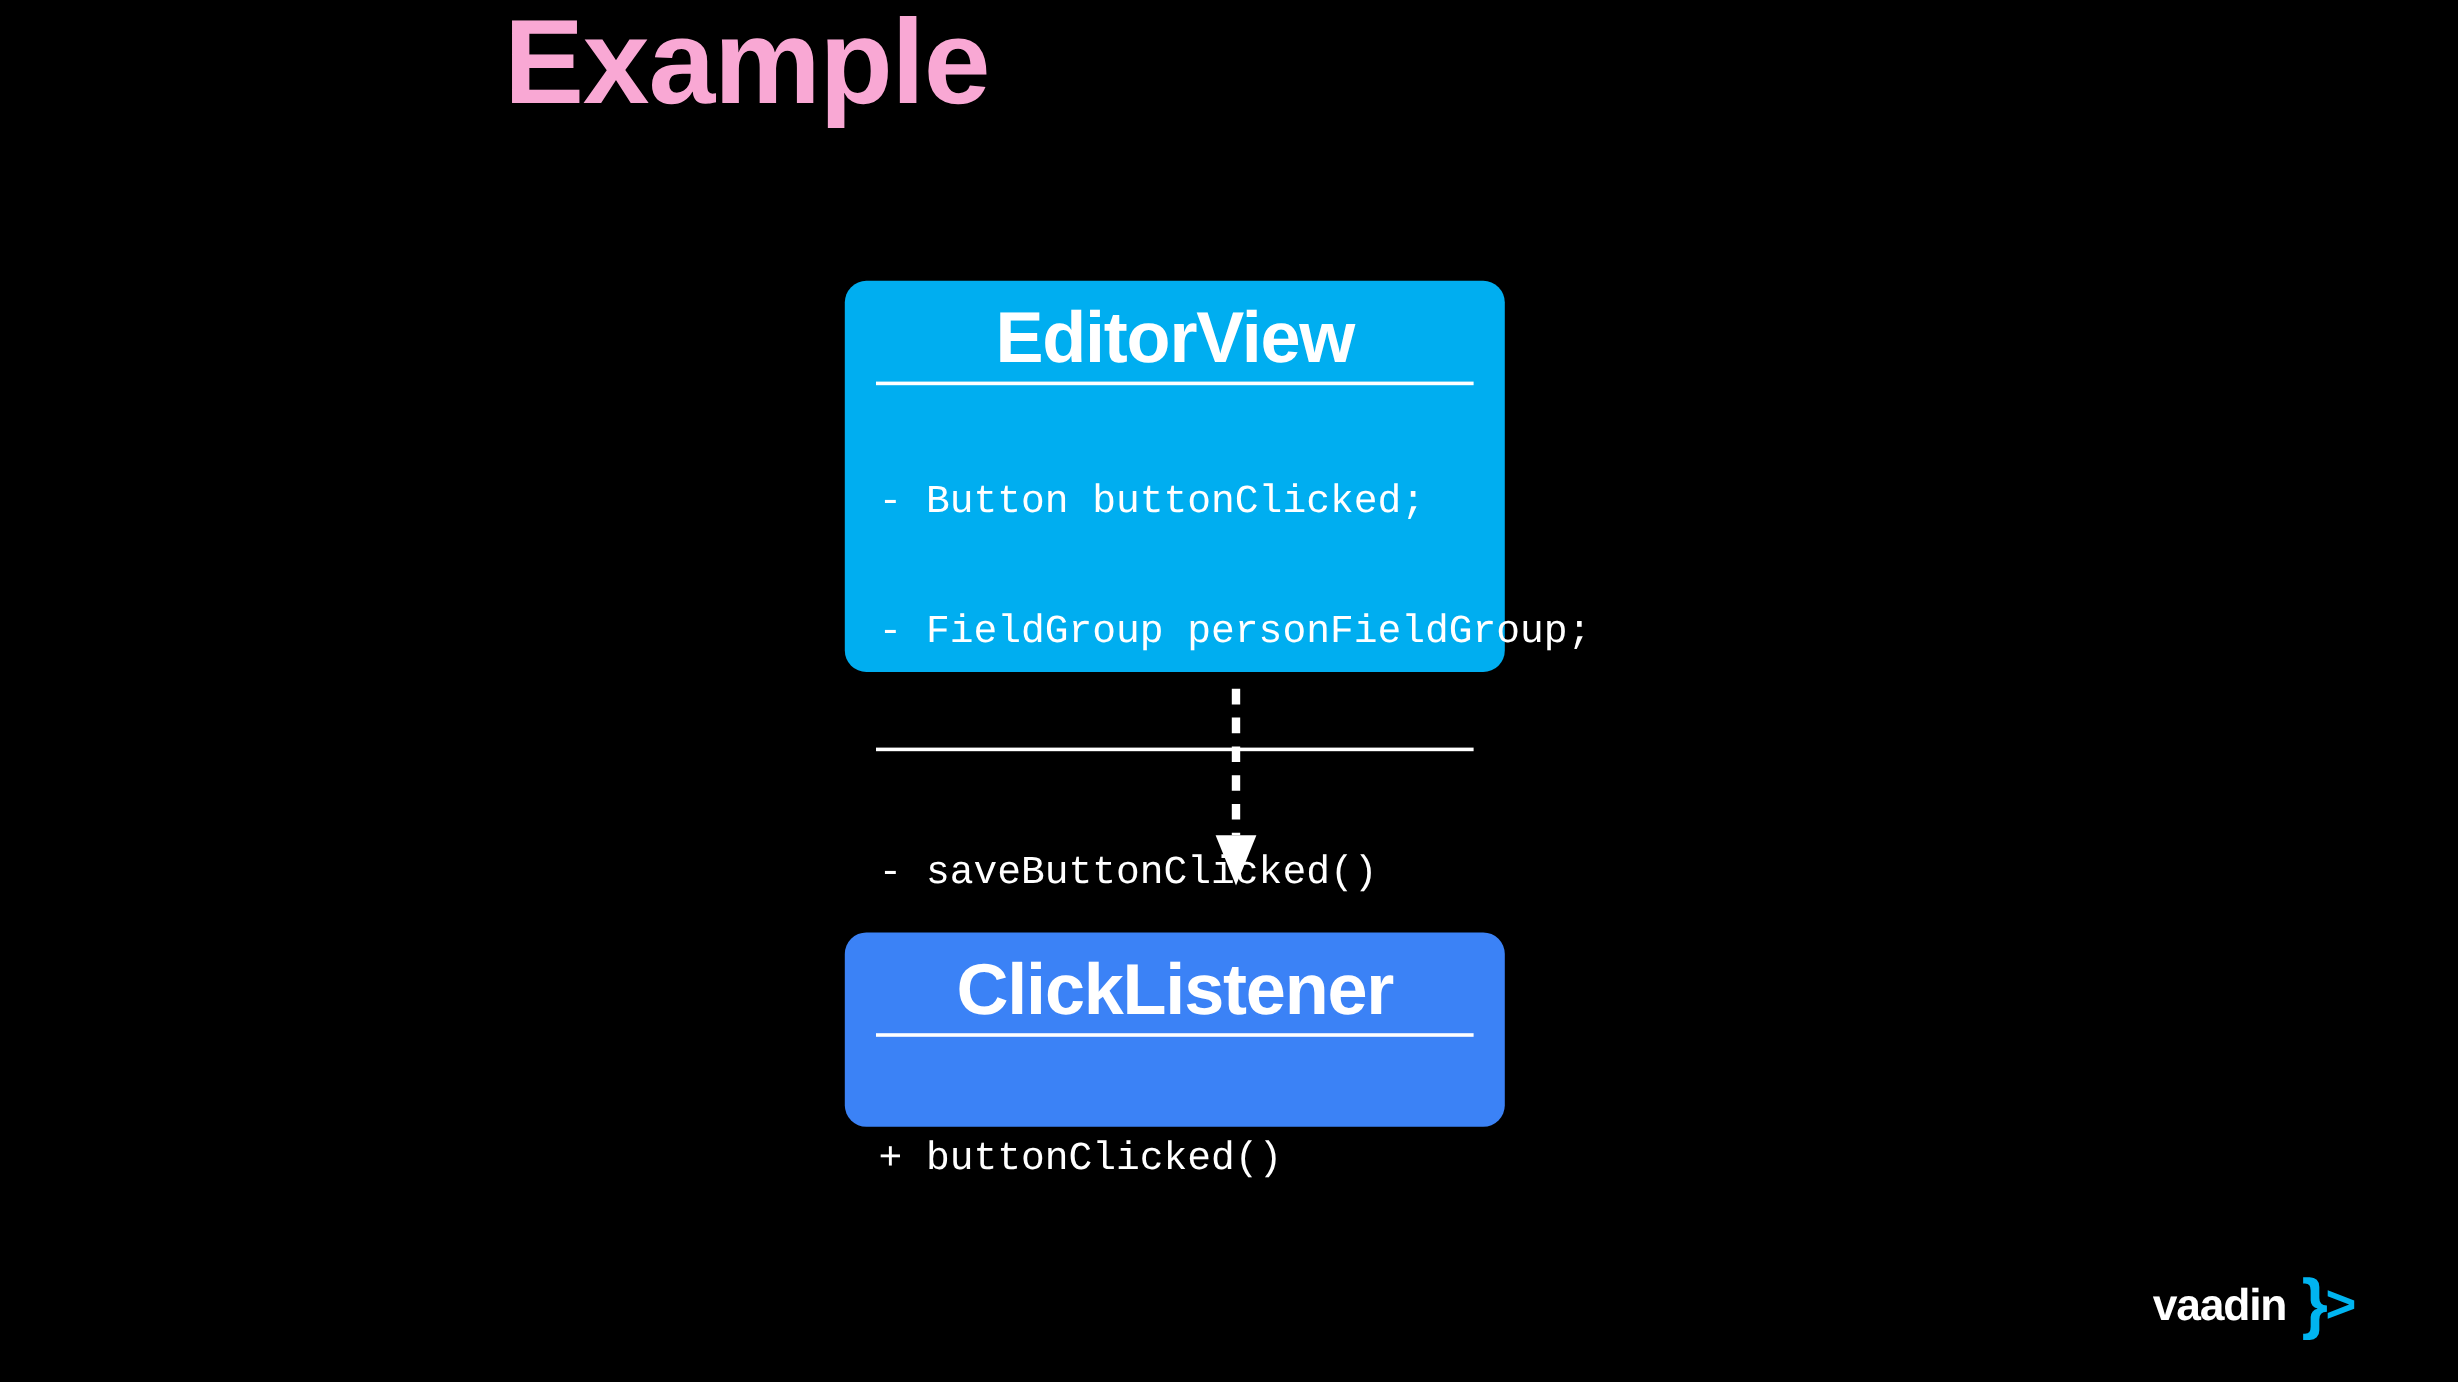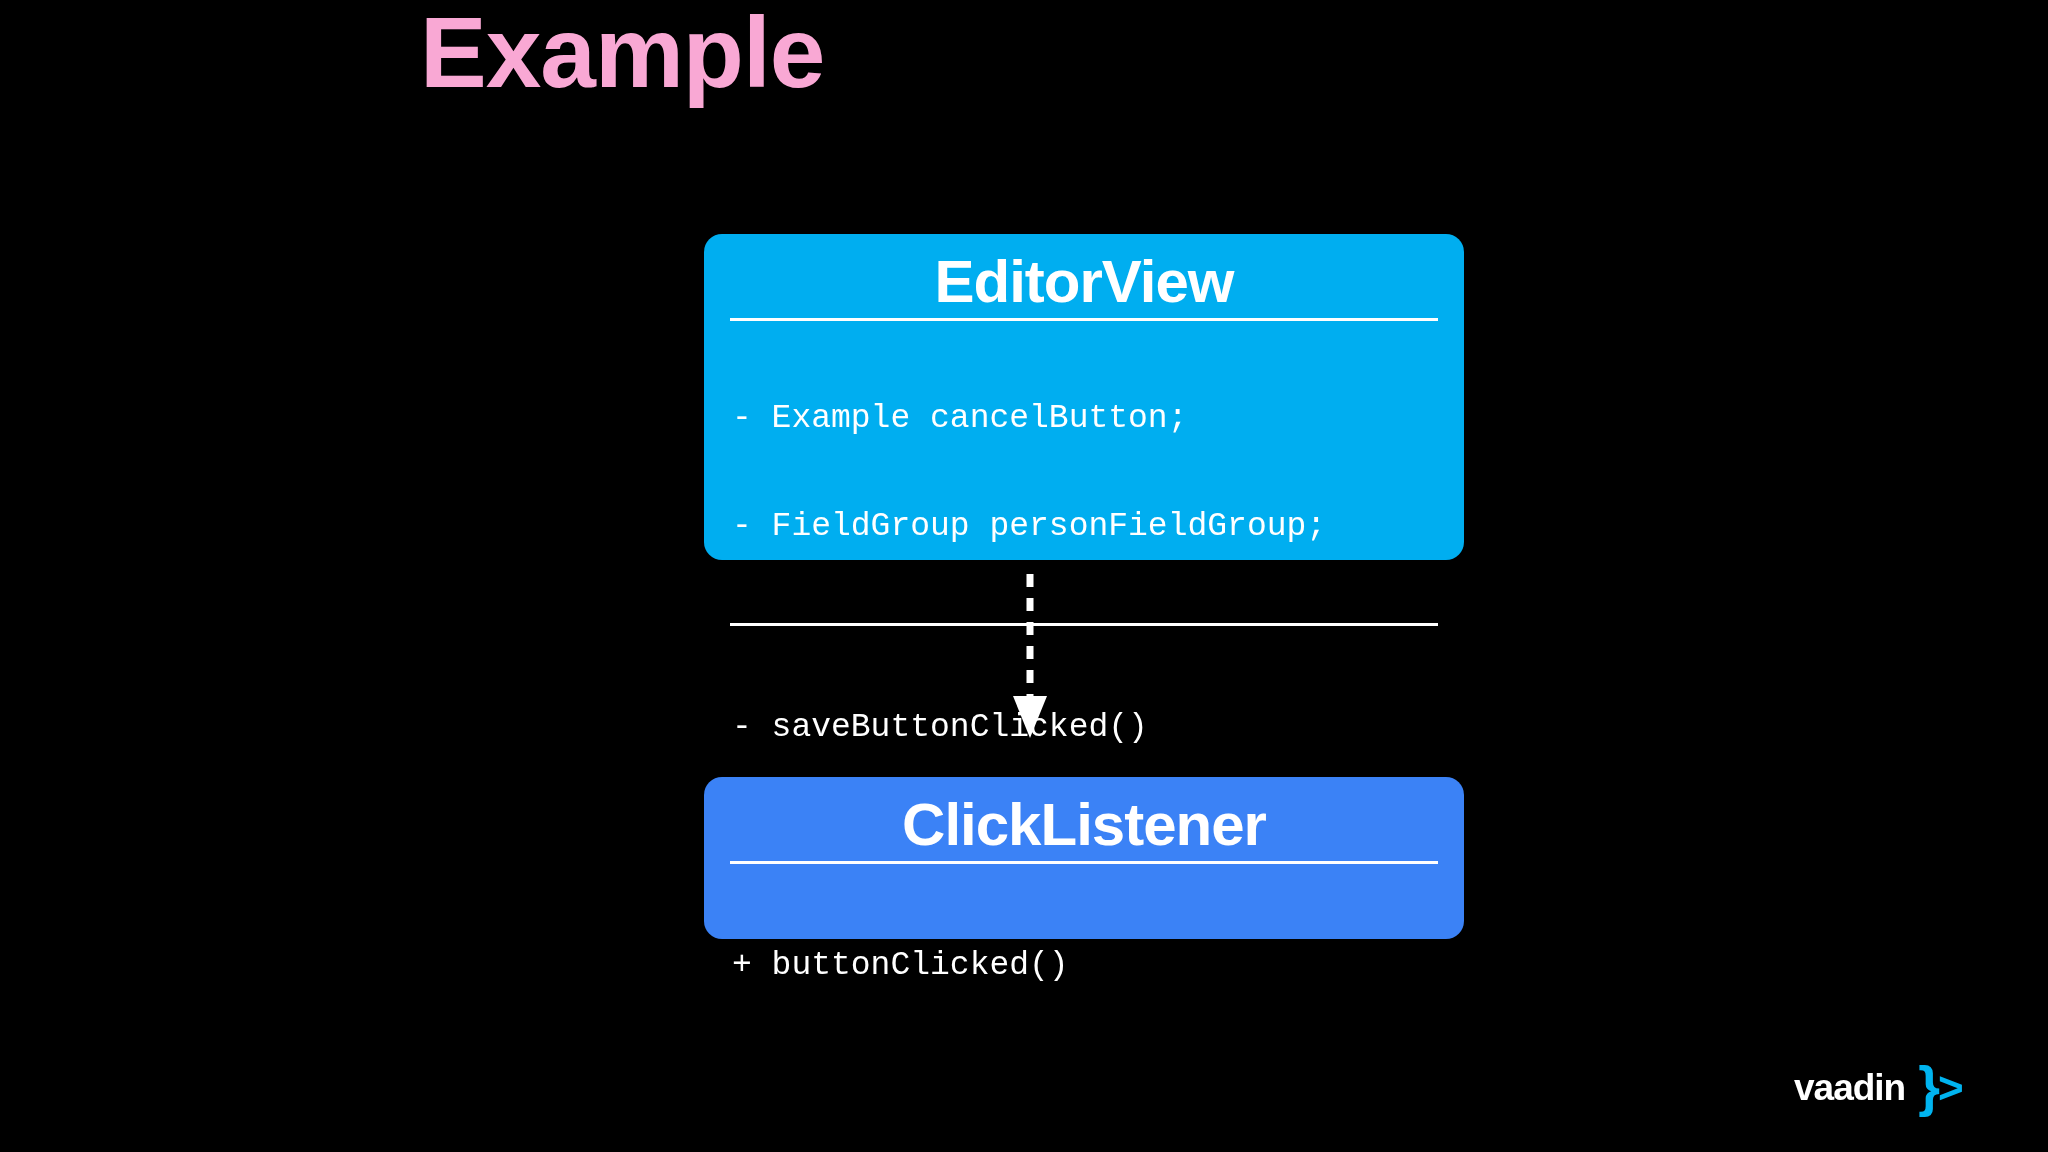--- a/index.html
+++ b/index.html
@@ -26,21 +26,21 @@
     font-size: 100px;
     font-weight: bold;
     letter-spacing: -1px;
     line-height: 1.05;
   }
 
   
   .uml-class {
     position: absolute;
     left: 704px;
-    width: 760px;
+    width: 550px;
     border-radius: 18px;
     color: #ffffff;
     box-sizing: border-box;
   }
   .uml-class.editorview  { top: 234px; height: 326px; background: #00AEF0; }
   .uml-class.clicklistener { top: 757px; height: 162px; background: #41B22B; }
 
   .uml-title {
     height: 68px;
     padding-top: 16px;
@@ -112,21 +112,21 @@
 <body>
 
 <div id="stage">
 
   <h1 class="slide-title">Example</h1>
 
   <section class="uml-class editorview" style="background-color: rgb(0, 174, 240);">
     <div class="uml-title">EditorView</div>
     <div class="uml-sep"></div>
     <div class="uml-members fields">
-      <div class="member-line">- Example cancelButton;</div>
+      <div class="member-line">- Button buttonClicked;</div>
       <div class="member-line">- FieldGroup personFieldGroup;</div>
     </div>
     <div class="uml-sep"></div>
     <div class="uml-members methods">
       <div class="member-line">- saveButtonClicked()</div>
       <div class="member-line">- cancelButtonClicked()</div>
     </div>
   </section>
 
   <svg class="dep-arrow" width="48" height="172" viewBox="0 0 48 172">

